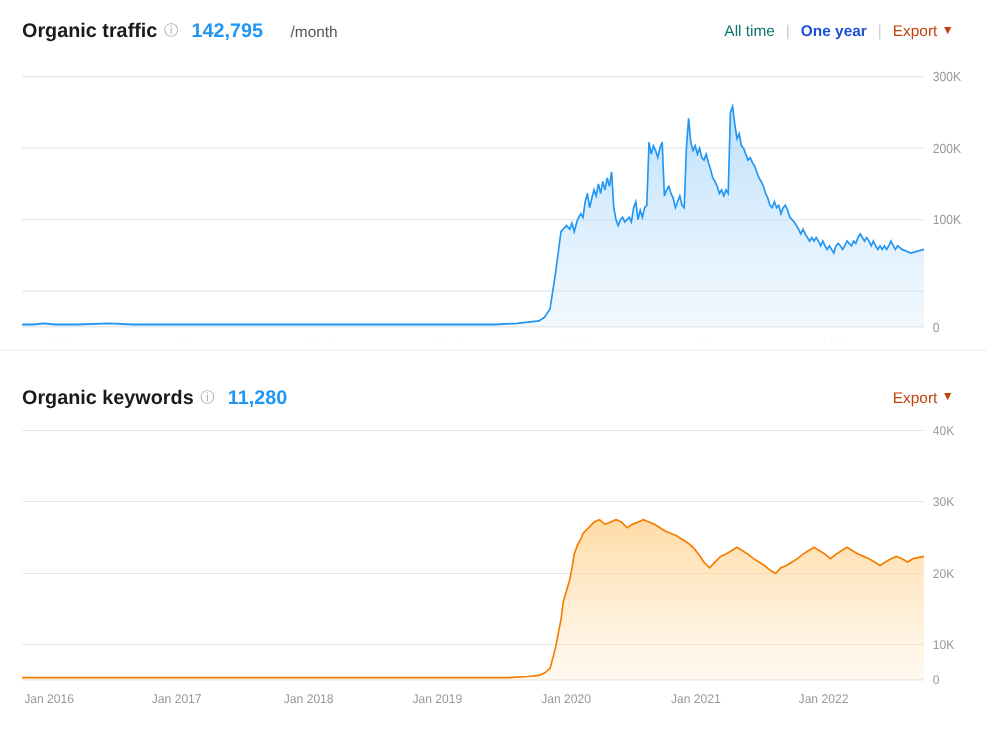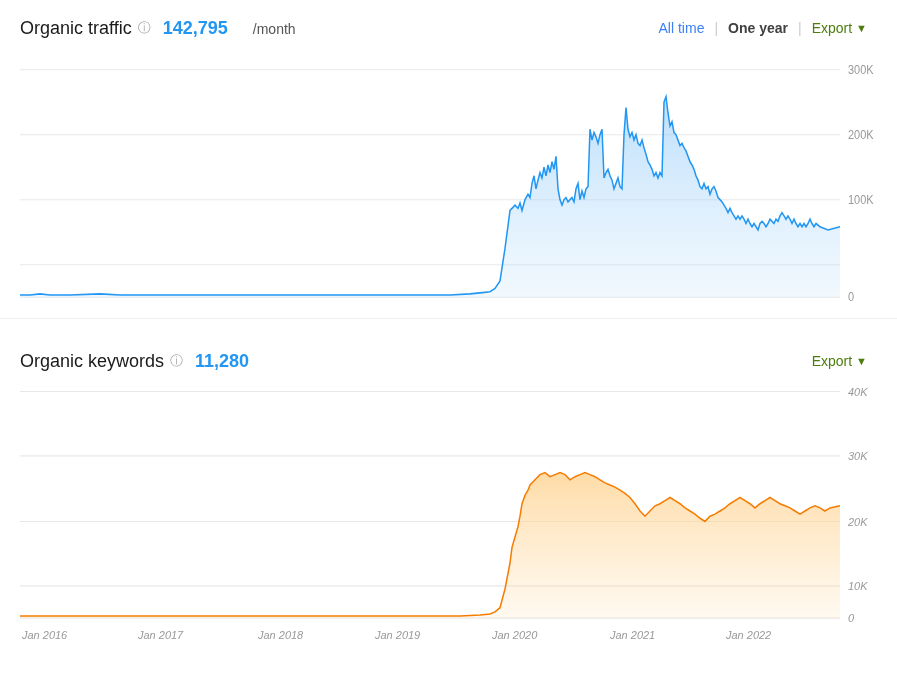--- a/index.html
+++ b/index.html
@@ -13,21 +13,21 @@
     .panel {
       padding: 16px 20px 0 20px;
     }
     .panel-header {
       display: flex;
       align-items: center;
       margin-bottom: 8px;
     }
     .panel-title {
       font-size: 18px;
-      font-weight: 400;
+      font-weight: 700;
       color: #1a1a1a;
       margin-right: 6px;
     }
     .info-icon {
       color: #aaa;
       font-size: 13px;
       margin-right: 12px;
       cursor: pointer;
     }
     .metric-value {
@@ -36,39 +36,39 @@
       color: #2196F3;
     }
     .time-filters {
       display: flex;
       align-items: center;
       margin-left: auto;
       gap: 0;
     }
     .time-filter {
       font-size: 14px;
-      color: #3b82f6;
+      color: #0f766e;
       padding: 4px 10px;
       cursor: pointer;
       border: none;
       background: none;
     }
     .time-filter.active {
-      color: #404040;
+      color: #1d4ed8;
       font-weight: 600;
     }
     .time-separator {
       color: #ccc;
       font-size: 14px;
     }
     .export-btn {
       display: flex;
       align-items: center;
       font-size: 14px;
-      color: #4d7c0f;
+      color: #c2410c;
       cursor: pointer;
       padding: 4px 10px;
       background: none;
       border: none;
     }
     .chart-container {
       position: relative;
       width: 100%;
       height: 260px;
       margin-top: 4px;
@@ -243,21 +243,21 @@
     <span class="info-icon">ⓘ</span>
     <span class="metric-value">11,280</span>
     <div class="time-filters">
       <button class="export-btn">
         <span>Export</span>
         <span style="margin-left:4px; font-size:11px;">▼</span>
       </button>
     </div>
   </div>
 
-  <div class="chart-container" style="height:260px;font-style:italic;">
+  <div class="chart-container" style="height:260px;">
     <svg class="chart-svg" viewBox="0 0 857 250" preserveAspectRatio="none">
 
       <line x1="0" y1="10" x2="820" y2="10" stroke="#e8e8e8" stroke-width="1"></line>
       <line x1="0" y1="72" x2="820" y2="72" stroke="#e8e8e8" stroke-width="1"></line>
       <line x1="0" y1="135" x2="820" y2="135" stroke="#e8e8e8" stroke-width="1"></line>
       <line x1="0" y1="197" x2="820" y2="197" stroke="#e8e8e8" stroke-width="1"></line>
       <line x1="0" y1="228" x2="820" y2="228" stroke="#e8e8e8" stroke-width="1"></line>
 
       <text x="828" y="14" font-size="11" fill="#999" text-anchor="start">40K</text>
       <text x="828" y="76" font-size="11" fill="#999" text-anchor="start">30K</text>

